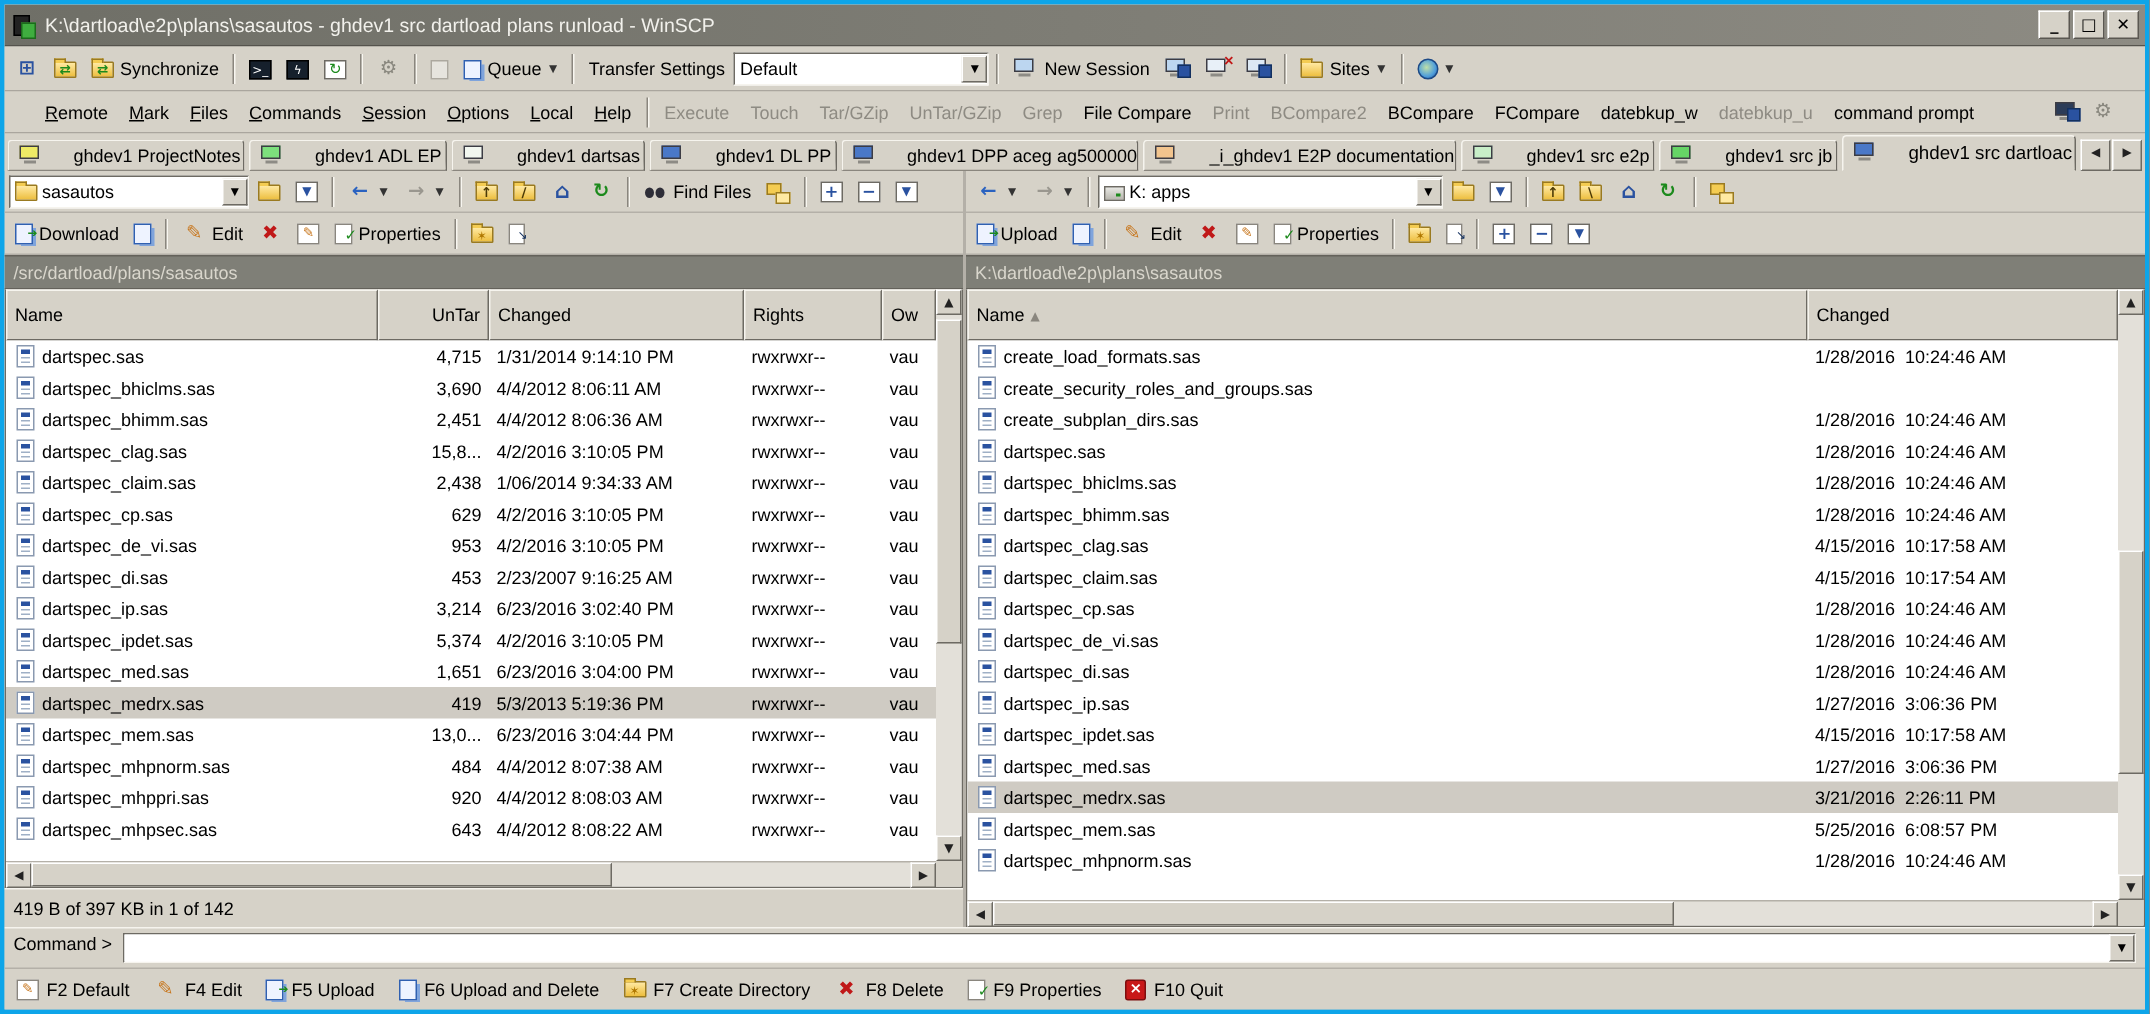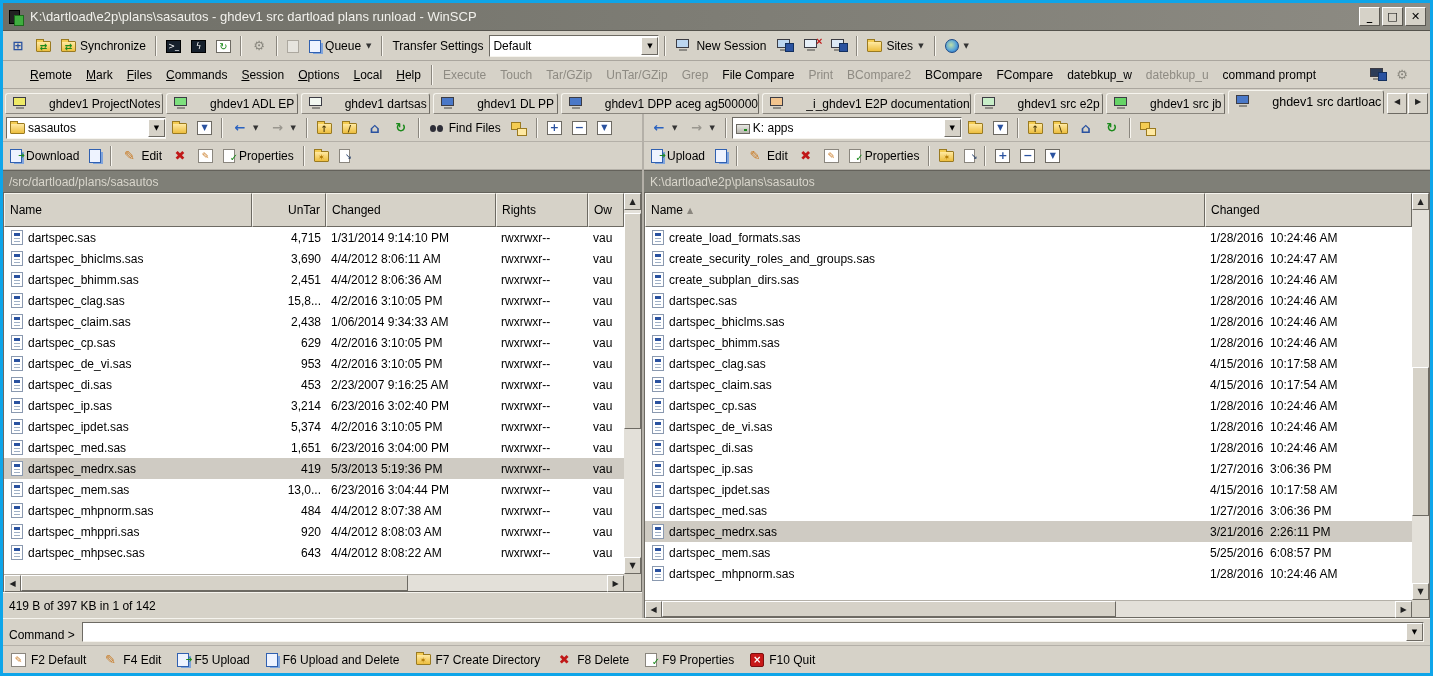--- a/index.html
+++ b/index.html
@@ -124,21 +124,21 @@
   .vtrack{flex:1;position:relative}
   .vthumb{position:absolute;left:0;width:17px;background:#d6d2c8;border:1px solid;border-color:#fff #6d6a63 #6d6a63 #fff}
   .hscroll{height:17px;flex:none;display:flex;background:#e3e0d9;border-top:1px solid #b4b0a8}
   .htrack{flex:1;position:relative}
   .hthumb{position:absolute;top:0;height:16px;background:#d6d2c8;border:1px solid;border-color:#fff #6d6a63 #6d6a63 #fff}
   .corner{height:17px;flex:none;background:#d6d2c8}
 
   .panel-status{height:26px;flex:none;display:flex;align-items:center;padding:0 6px;background:#d6d2c8;border-top:1px solid #f6f4ee;white-space:nowrap;overflow:hidden}
 
   
-  .cmdrow{height:27px;flex:none;display:flex;align-items:flex-end;gap:7px;padding:3px 6px;background:#d6d2c8;border-top:1px solid #f6f4ee}
+  .cmdrow{height:27px;flex:none;display:flex;align-items:flex-start;gap:7px;padding:3px 6px;background:#d6d2c8;border-top:1px solid #f6f4ee}
   .cmd-box{flex:1;height:20px;display:flex;background:#fff;border:1px solid;border-color:#6d6a63 #f6f4ee #f6f4ee #6d6a63}
   .cmd-box input{flex:1;border:none;outline:none;font:12px "Liberation Sans",sans-serif;padding:0 3px;background:#fff}
   .cmd-box .drop{width:17px;background:#d6d2c8;border:1px solid;border-color:#fff #6d6a63 #6d6a63 #fff;text-align:center;line-height:16px;font-size:7px;font-family:"DejaVu Sans",sans-serif}
   .fkeybar{height:28px;flex:none;display:flex;align-items:center;gap:16px;padding:0 8px;background:#d6d2c8;border-top:1px solid #b4b0a8}
   .fkey{display:flex;align-items:center;gap:5px;white-space:nowrap}
   .statusbar{height:28px;flex:none;display:flex;align-items:stretch;gap:3px;padding:2px 2px 3px 2px;background:#d6d2c8;border-top:1px solid #f6f4ee}
   .seg{border:1px solid;border-color:#8a867e #f6f4ee #f6f4ee #8a867e;display:flex;align-items:center;justify-content:center;padding:0 10px;white-space:nowrap}
   .seg.grow{flex:1;justify-content:flex-start}
   .grip{width:13px;background:repeating-linear-gradient(135deg,#d6d2c8 0 3px,#8a867e 3px 4px,#fff 4px 5px)}
 </style>
@@ -660,21 +660,20 @@
                 <span>Changed</span>
               </div>
             </div>
           <div class="rows" id="right-rows">
               <div class="row">
                 <span class="cell r-name"><span class="sas-file-icon"></span><span class="ctext">create_load_formats.sas</span></span>
                 <span class="cell r-changed"><span class="ctext">1/28/2016  10:24:46 AM</span></span>
               </div>
               <div class="row">
                 <span class="cell r-name"><span class="sas-file-icon"></span><span class="ctext">create_security_roles_and_groups.sas</span></span>
-                <span class="cell r-changed"><span class="ctext">1/28/2016  10:24:47 AM</span></span>
               </div>
               <div class="row">
                 <span class="cell r-name"><span class="sas-file-icon"></span><span class="ctext">create_subplan_dirs.sas</span></span>
                 <span class="cell r-changed"><span class="ctext">1/28/2016  10:24:46 AM</span></span>
               </div>
               <div class="row">
                 <span class="cell r-name"><span class="sas-file-icon"></span><span class="ctext">dartspec.sas</span></span>
                 <span class="cell r-changed"><span class="ctext">1/28/2016  10:24:46 AM</span></span>
               </div>
               <div class="row">

